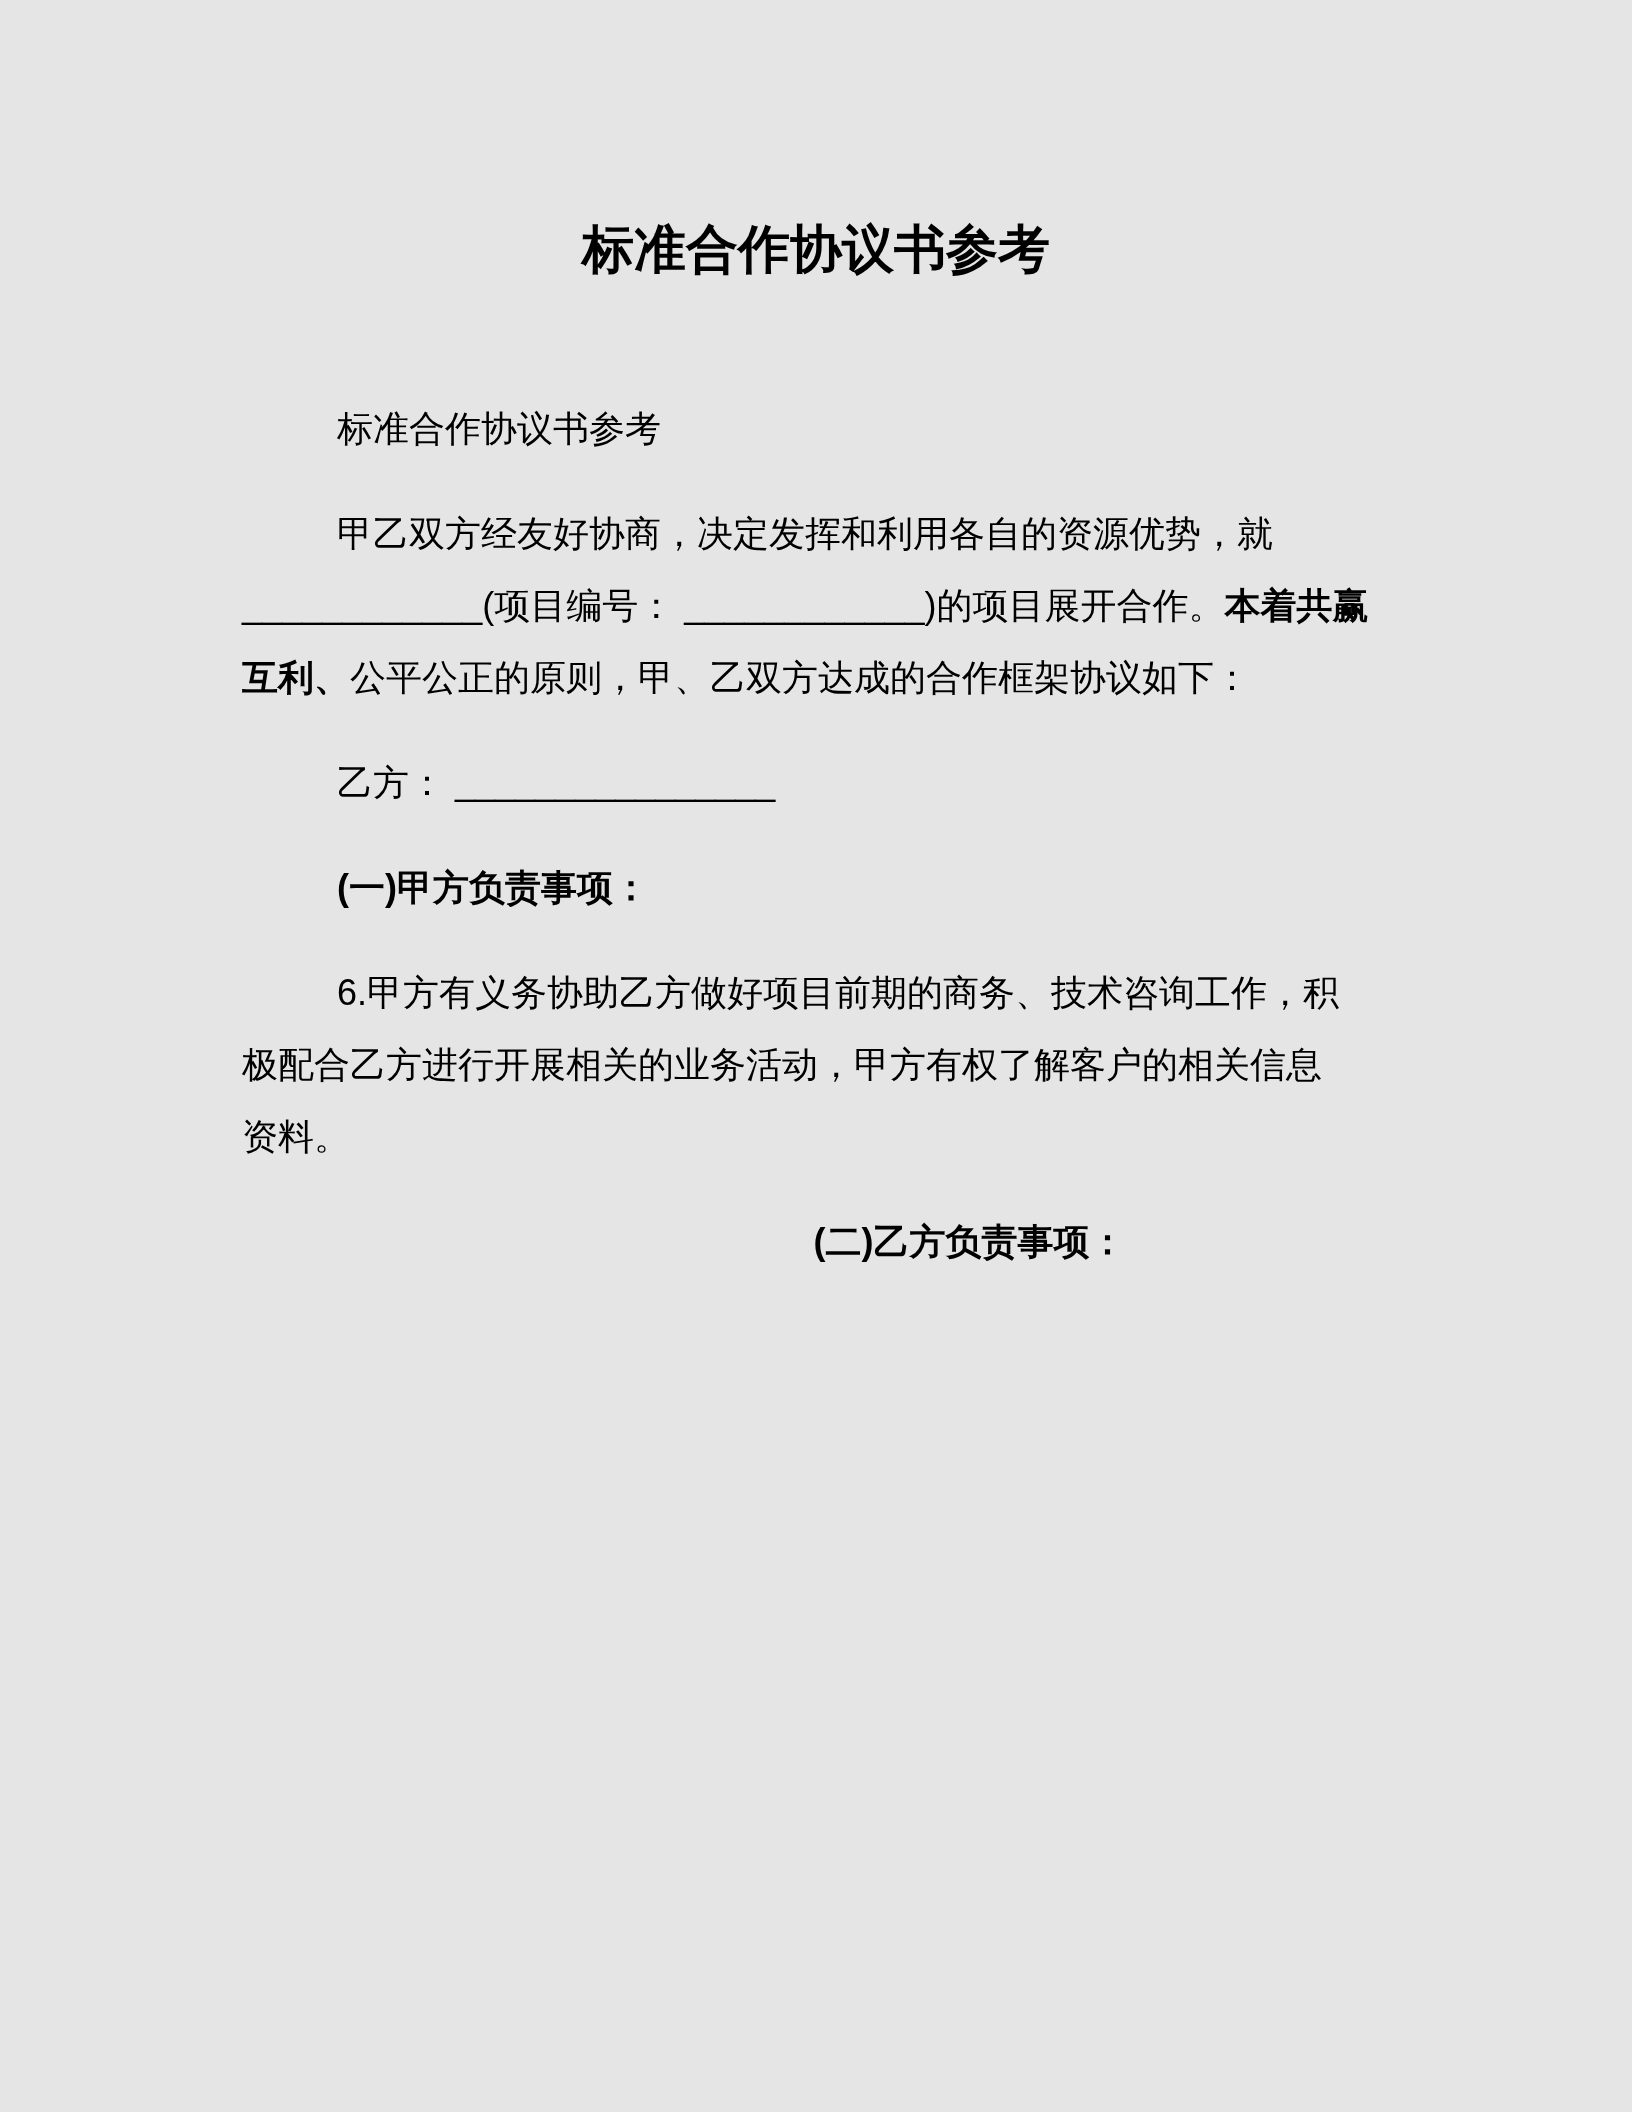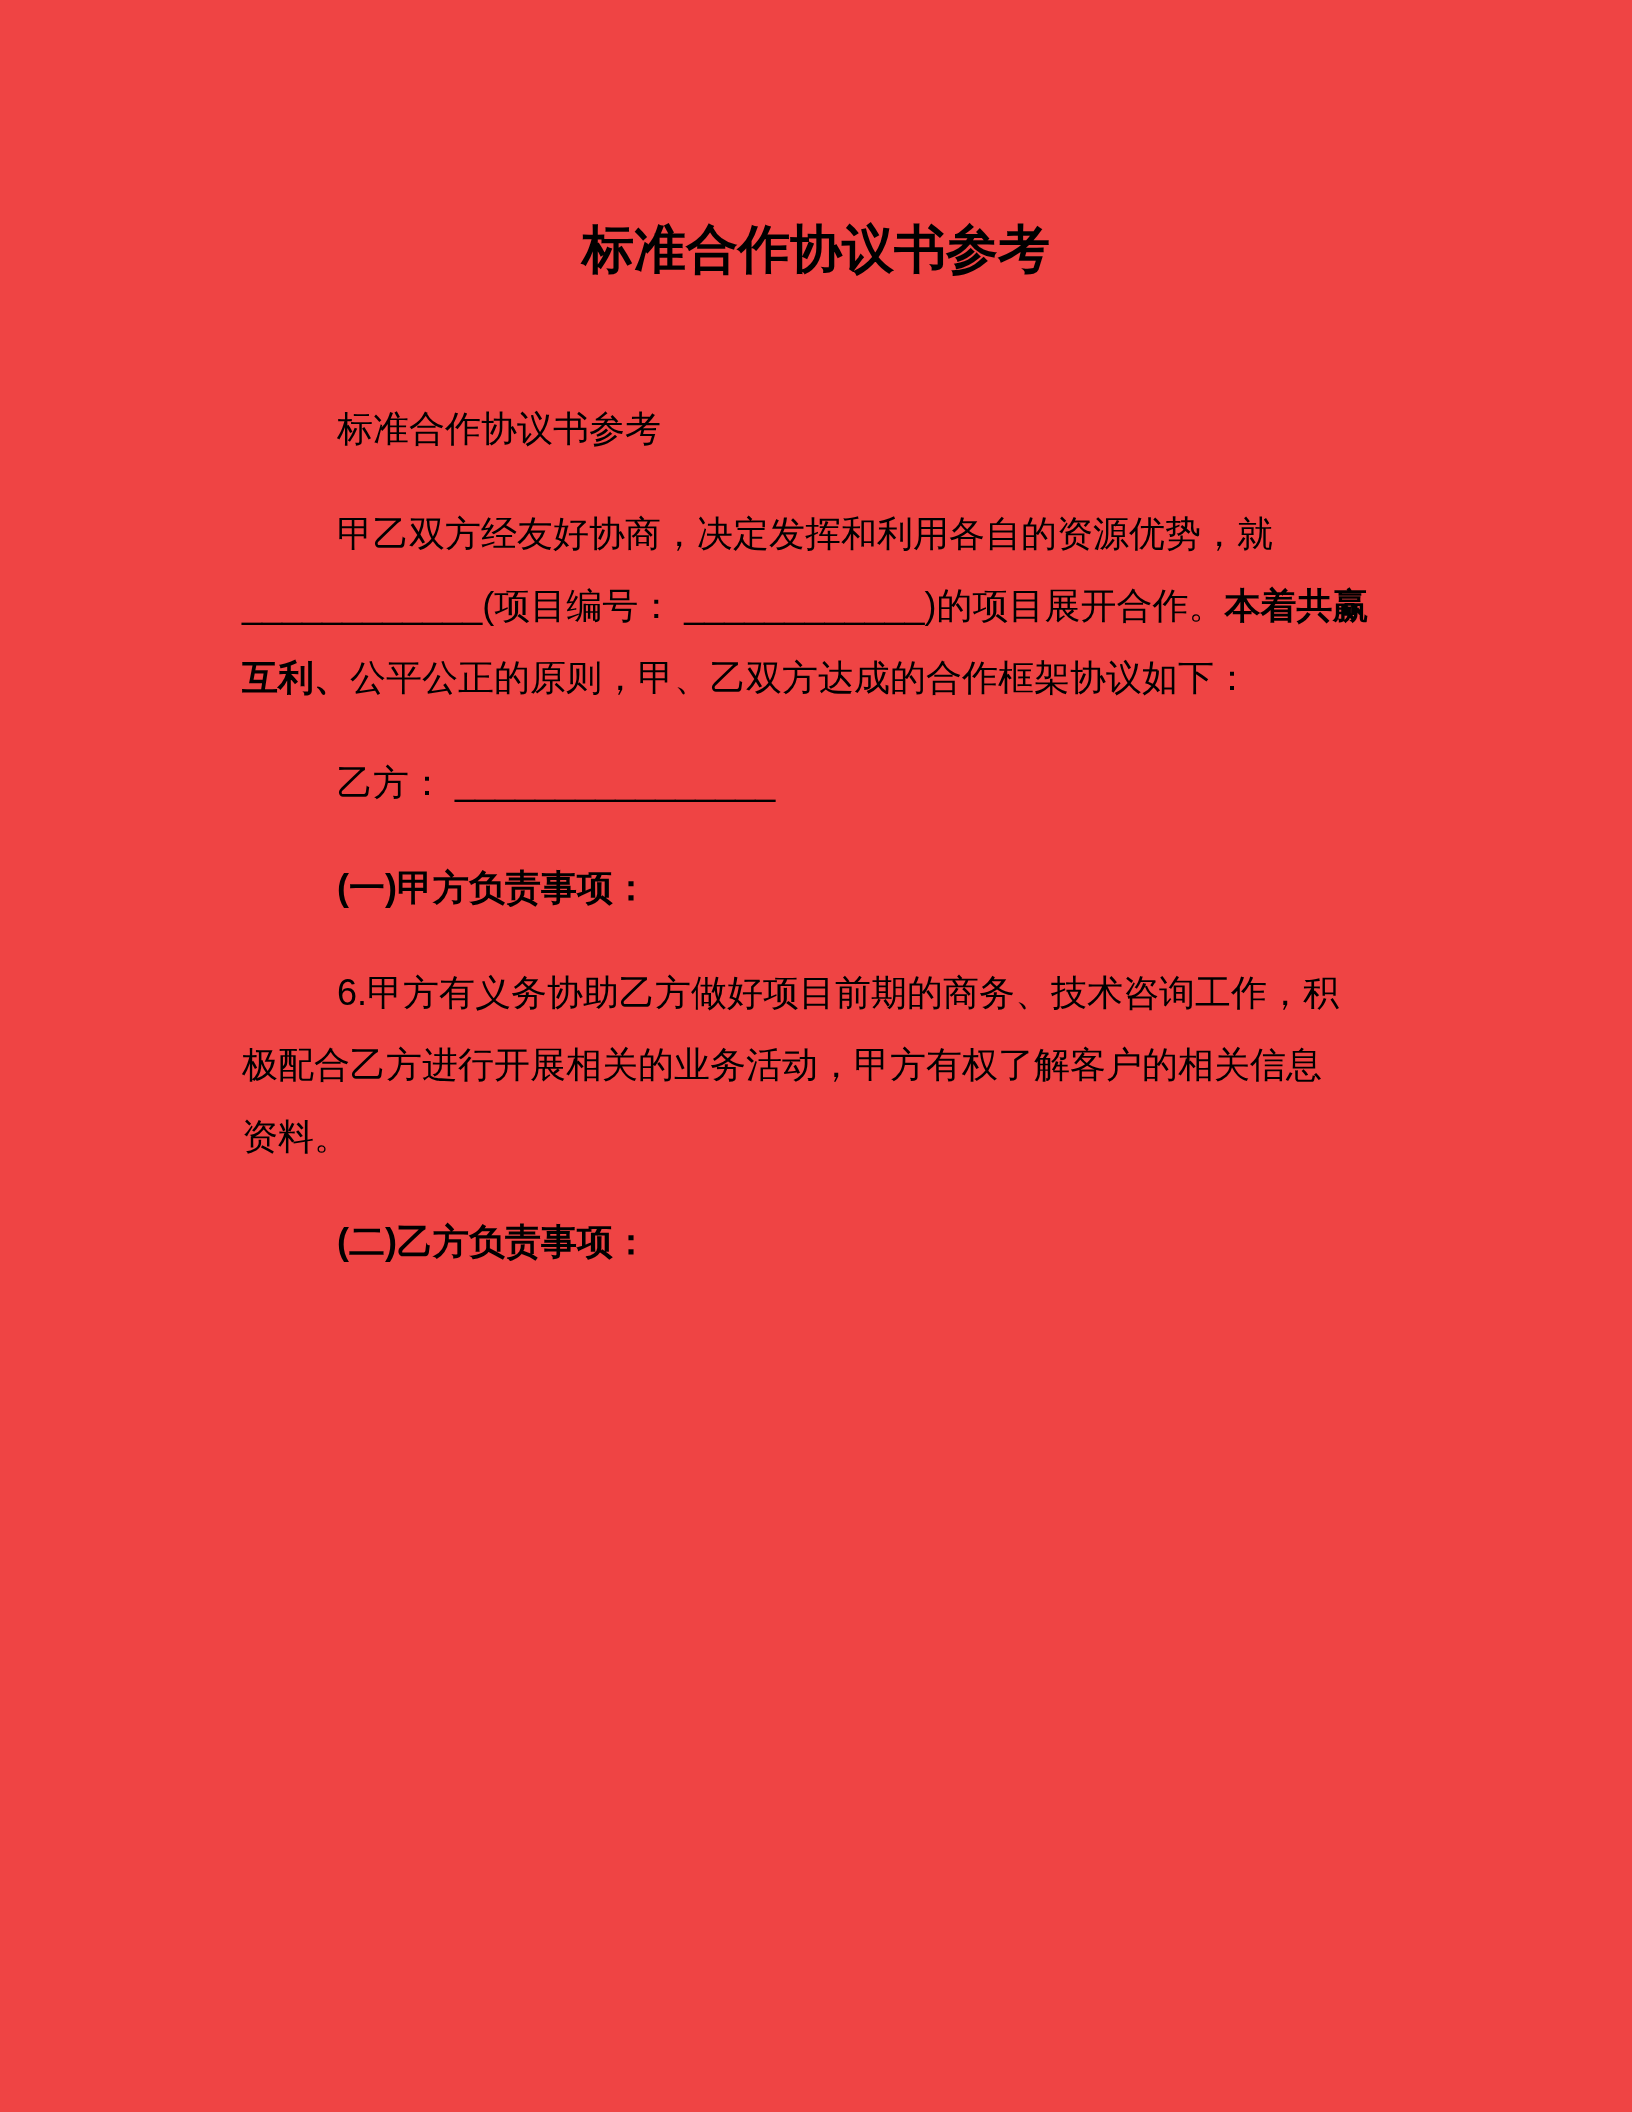--- a/index.html
+++ b/index.html
@@ -6,21 +6,21 @@
     body {
       width: 1632px;
       background: #ffffff;
       color: #000000;
       font-family: "Liberation Sans", "DejaVu Sans", sans-serif;
     }
     .page {
       box-sizing: border-box;
       width: 1632px;
       height: 2112px;
-      background: #ef4444;
+      background: #e5e5e5;
       padding: 215px 30px 0 242px;
       overflow: hidden;
     }
     .title {
       font-size: 52px;
       line-height: 68px;
       font-weight: 700;
       text-align: center;
       width: 1632px;
       margin: 0 0 110px -242px;
@@ -32,20 +32,21 @@
       margin: 0 0 33px 0;
       text-indent: 95px;
       white-space: pre;
       font-weight: 400;
     }
     .heading {
       font-weight: 700;
     }
     .subsection-b {
       margin-top: 22px;
+      text-align: center;
     }
     .bold-span {
       font-weight: 700;
     }
   </style>
 </head>
 <body>
 
 <div class="page">
 

